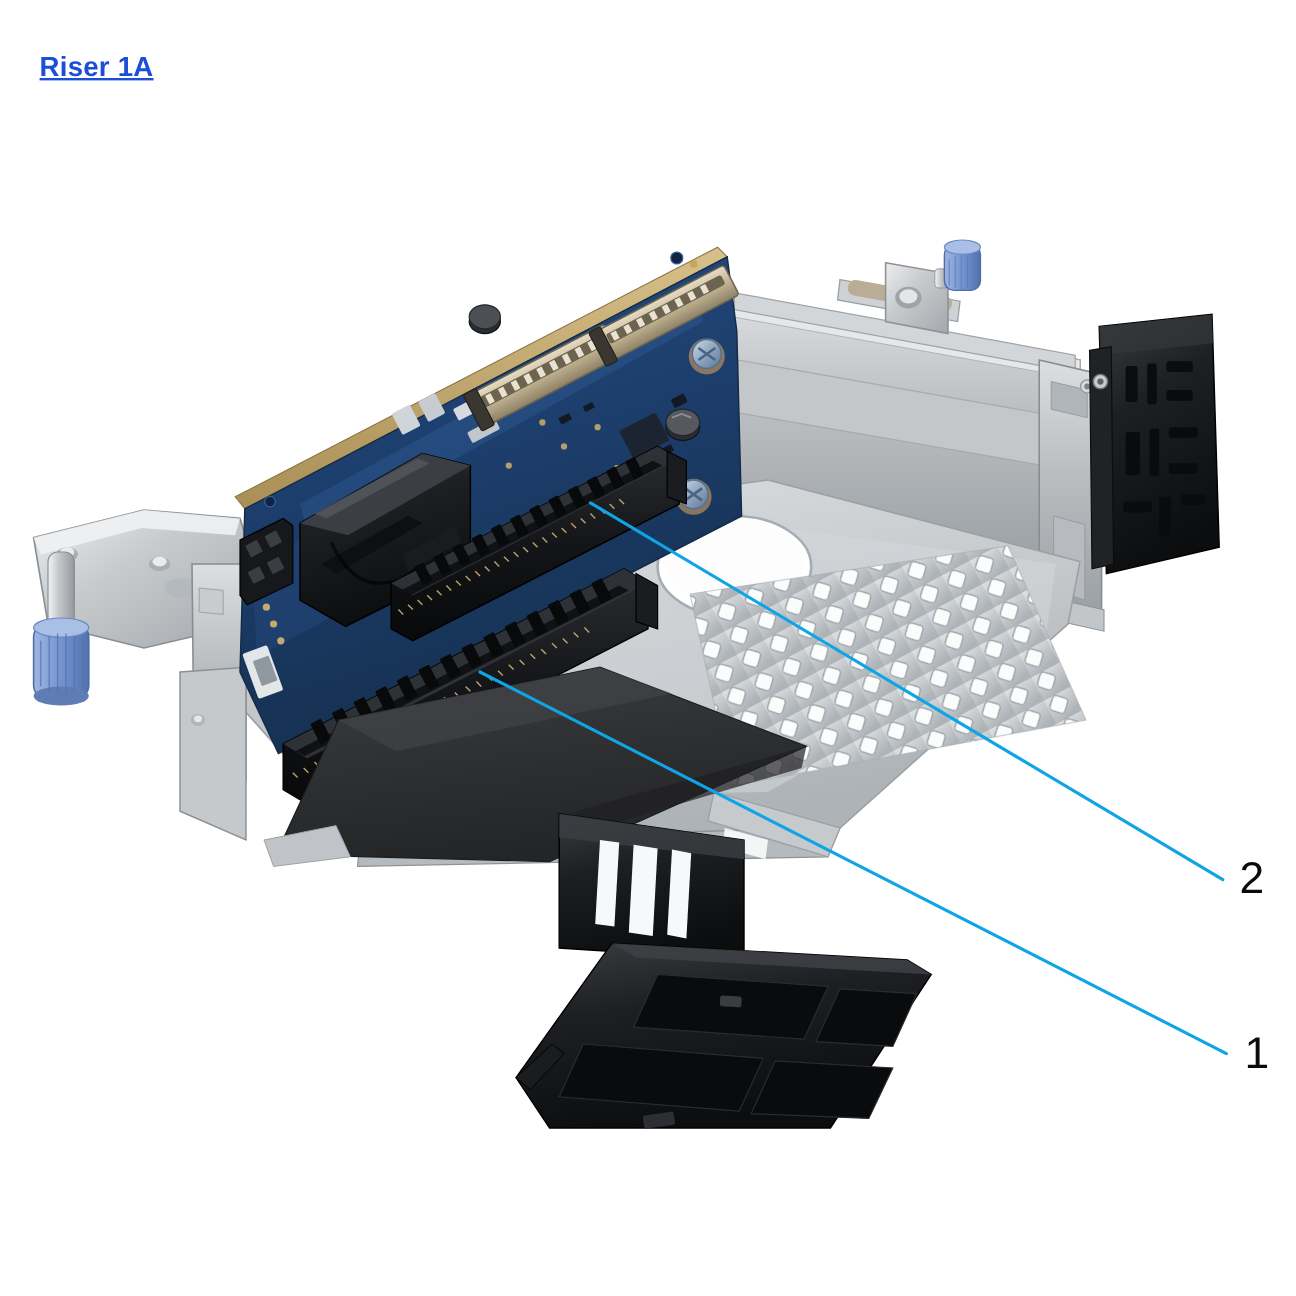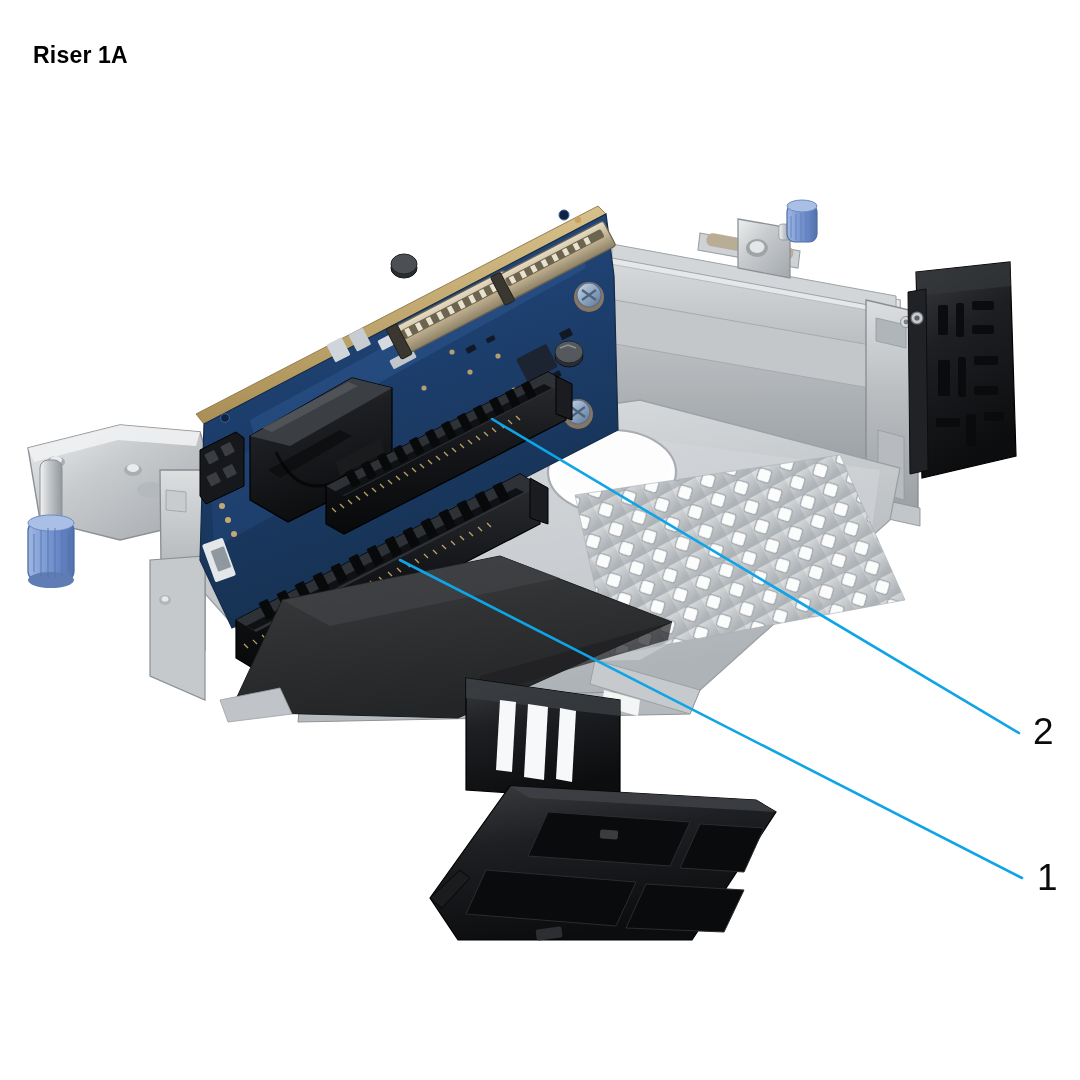--- a/index.html
+++ b/index.html
@@ -57,21 +57,21 @@
     white-space: nowrap;
   }
   #callout-number-2 { left: 1033px; top: 713px; }
   #callout-number-1 { left: 1037px; top: 859px; }
 </style>
 </head>
 <body>
 
 <div id="page">
 
-  <div id="figure-title" style="color: #000000;">Riser 1A</div>
+  <div id="figure-title" style="color: #1d4ed8; text-decoration: underline;">Riser 1A</div>
 
   <div id="illustration">
     <svg width="1080" height="1080" viewBox="0 0 1080 1080" xmlns="http://www.w3.org/2000/svg">
       <defs>
 
         <linearGradient id="metalTop" x1="0" y1="0" x2="0.25" y2="1">
           <stop offset="0%" stop-color="#e9ebec"></stop>
           <stop offset="38%" stop-color="#cdd0d2"></stop>
           <stop offset="72%" stop-color="#b6babd"></stop>
           <stop offset="100%" stop-color="#d6d9db"></stop>

